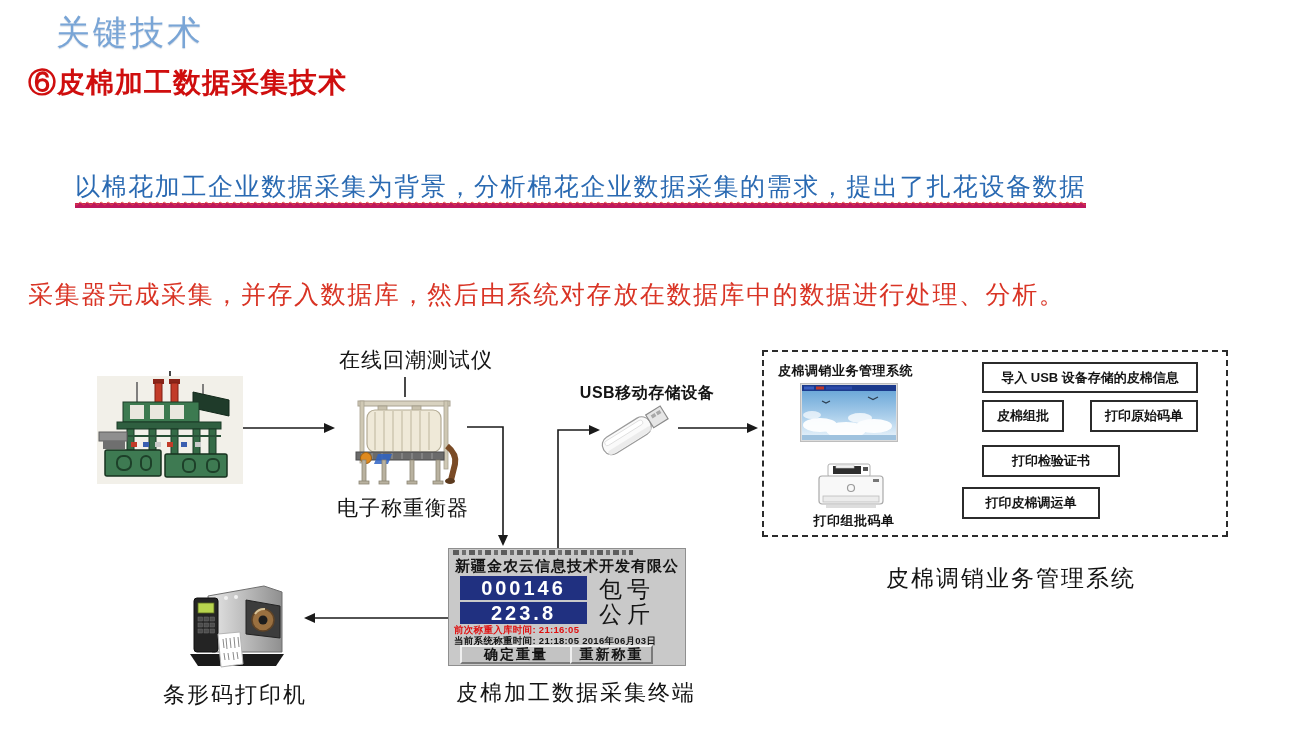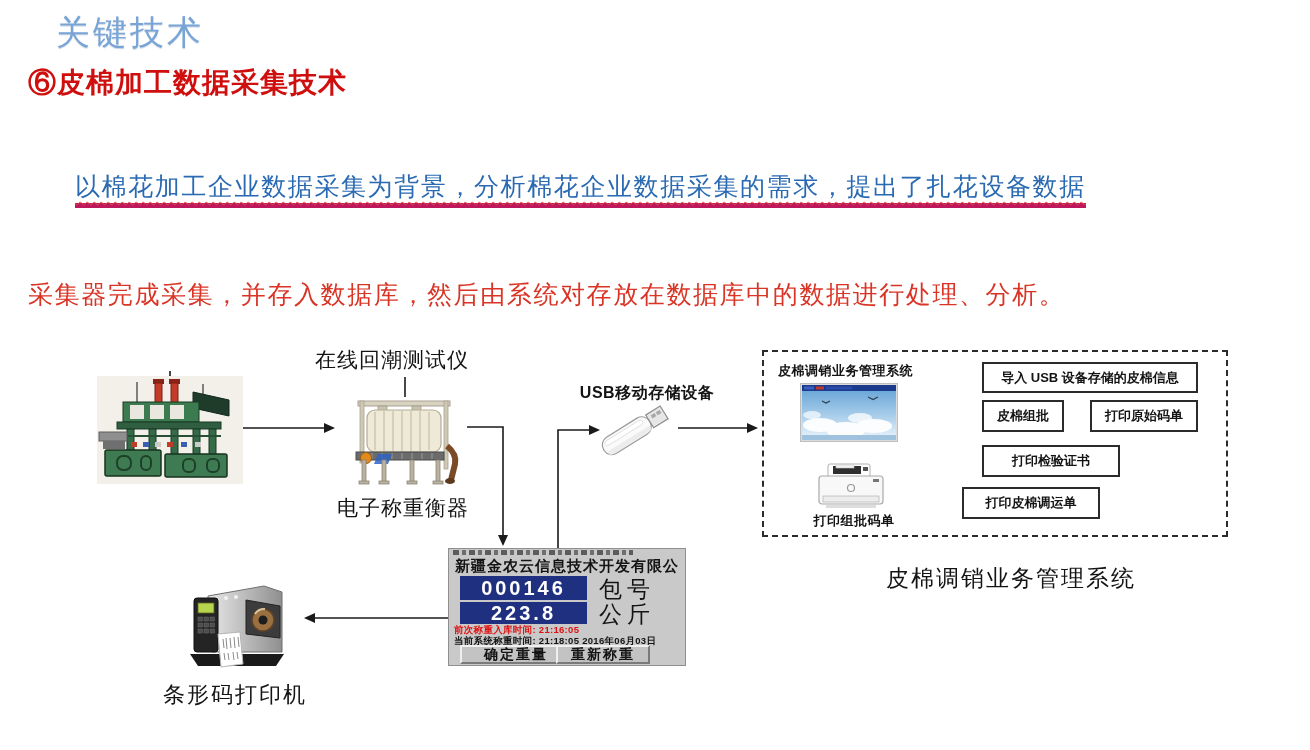--- a/index.html
+++ b/index.html
@@ -185,21 +185,21 @@
     <rect x="6" y="65" width="22" height="8" fill="#6f6f6f"></rect>
 
     <rect x="8" y="74" width="56" height="26" rx="2" fill="#3e7a52" stroke="#17321f" stroke-width="1.5"></rect>
     <rect x="68" y="78" width="62" height="23" rx="2" fill="#3e7a52" stroke="#17321f" stroke-width="1.5"></rect>
     <rect x="20" y="80" width="14" height="14" rx="6" fill="none" stroke="#1d4029" stroke-width="2"></rect>
     <rect x="44" y="80" width="10" height="14" rx="5" fill="none" stroke="#1d4029" stroke-width="2"></rect>
     <rect x="86" y="83" width="12" height="13" rx="5" fill="none" stroke="#1d4029" stroke-width="2"></rect>
     <rect x="110" y="83" width="12" height="13" rx="5" fill="none" stroke="#1d4029" stroke-width="2"></rect>
   </svg>
 
-  <div class="diagram-label lbl-21" style="left:308px; top:346px; width:168px;font-family:Liberation Serif, serif;">在线回潮测试仪</div>
+  <div class="diagram-label lbl-21" style="left:332px; top:346px; width:168px;font-family:Liberation Serif, serif;">在线回潮测试仪</div>
   <svg class="device" style="left:348px; top:396px;" width="122" height="92" viewBox="0 0 122 92">
     <rect x="10" y="5" width="92" height="5" fill="#d8d2c0" stroke="#a9a291" stroke-width="1"></rect>
     <rect x="12" y="5" width="4" height="62" fill="#cfc8b4" stroke="#a9a291" stroke-width="0.8"></rect>
     <rect x="96" y="5" width="4" height="68" fill="#cfc8b4" stroke="#a9a291" stroke-width="0.8"></rect>
     <rect x="30" y="10" width="9" height="7" fill="#c9c2ae" stroke="#a29b88" stroke-width="0.8"></rect>
     <rect x="64" y="10" width="9" height="7" fill="#c9c2ae" stroke="#a29b88" stroke-width="0.8"></rect>
 
     <rect x="19" y="14" width="74" height="42" rx="8" fill="#efe9d8" stroke="#b3ab94" stroke-width="1.2"></rect>
     <g stroke="#d6cfba" stroke-width="2">
       <line x1="27" y1="16" x2="27" y2="54"></line>
@@ -353,16 +353,17 @@
   <div class="terminal">
     <div class="menu-strip"></div>
     <div class="company">新疆金农云信息技术开发有限公司</div>
     <div class="display-box" style="top:27px; height:24px;">000146</div>
     <div class="display-label" style="top:25px;">包号</div>
     <div class="display-box" style="top:53px; height:22px;">223.8</div>
     <div class="display-label" style="top:50px;text-align:right;">公斤</div>
     <div class="time-red">前次称重入库时间: 21:16:05</div>
     <div class="time-black">当前系统称重时间: 21:18:05  2016年06月03日</div>
     <div class="t-btn" style="left:11px; width:112px;">确定重量</div>
-    <div class="t-btn" style="left:107px; width:94px;">重新称重</div>
+    <div class="t-btn" style="left:121px; width:83px;">重新称重</div>
   </div>
+  <div class="diagram-label lbl-22" style="left:452px; top:678px; width:248px;">皮棉加工数据采集终端</div>
 
 </div>
 
 </body></html>

